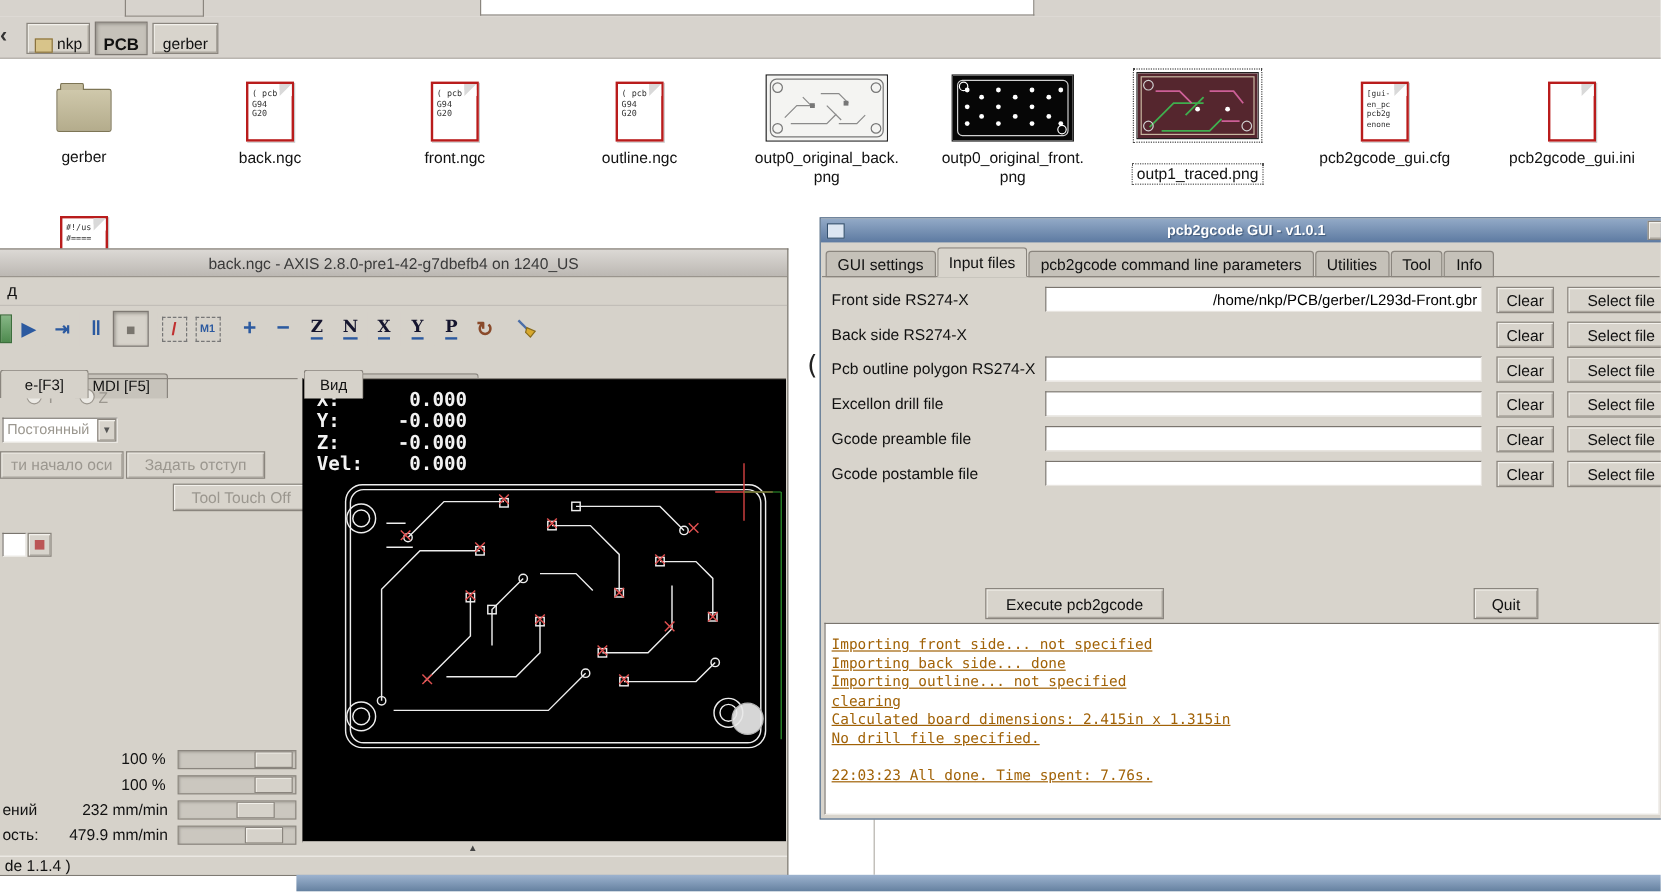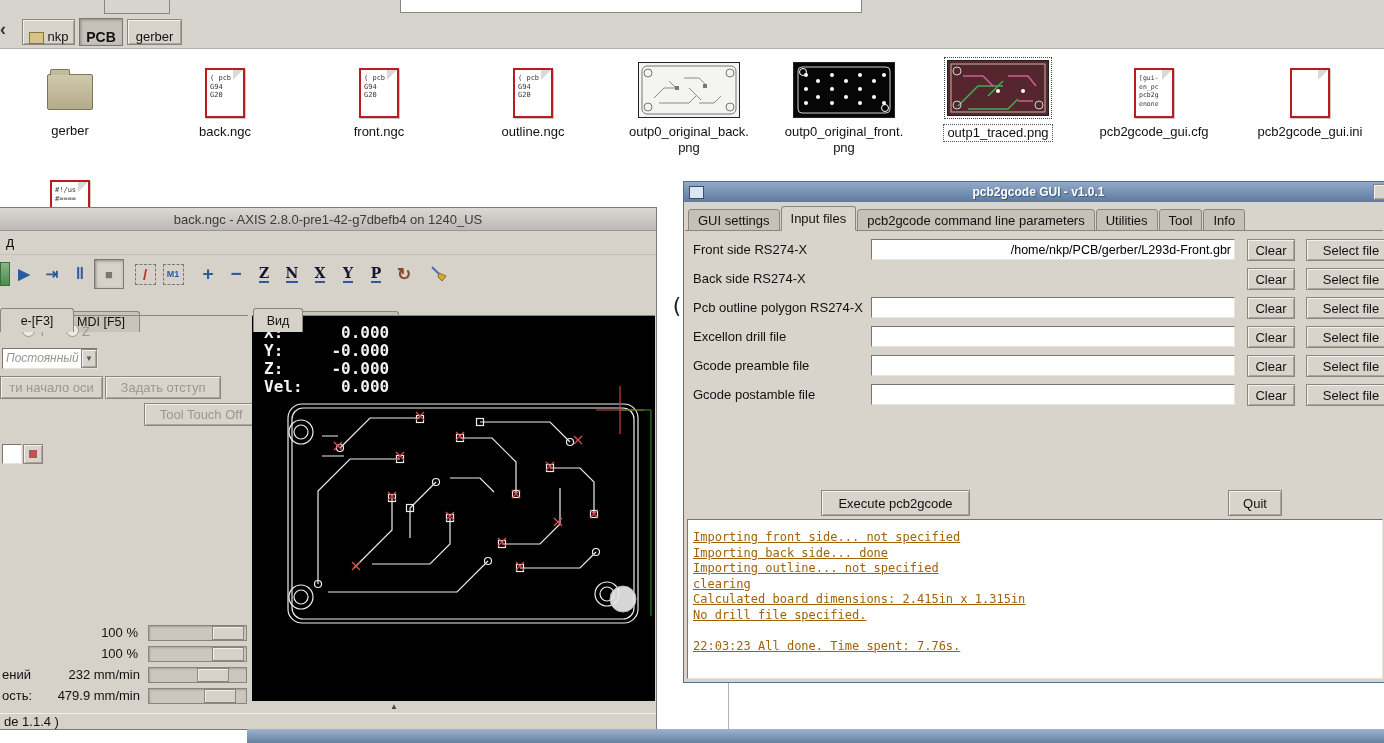--- a/index.html
+++ b/index.html
@@ -194,21 +194,21 @@
       <g fill="none" stroke="#cc5f96" stroke-width="1.5">
         <path d="M15,15 H35 L45,25 M60,15 H80 L88,25 M70,40 H85"></path>
       </g>
       <circle cx="9" cy="10" r="4" fill="none" stroke="#d0d0d0"></circle>
           <circle cx="9" cy="44" r="4" fill="none" stroke="#d0d0d0"></circle>
       <circle cx="91" cy="44" r="4" fill="none" stroke="#d0d0d0"></circle>
       <circle cx="50" cy="30" r="2" fill="#fff"></circle>
           <circle cx="75" cy="30" r="2" fill="#fff"></circle>
     </svg>
     </span>
-    <div class="flabel sel-label" style="margin-top:8px;">outp1_traced.png</div>
+    <div class="flabel sel-label" style="margin-top:20px;">outp1_traced.png</div>
   </div>
 
   <div class="fitem" style="left:1079px;">
     <div class="page">
         <pre style="font-size:6.5px;">[gui-
 en_pc
 pcb2g
 enone</pre>
       </div>
     <div class="flabel">pcb2gcode_gui.cfg</div>
@@ -307,21 +307,21 @@
     </div>
 
     <div class="abs" style="left:0;top:107px;width:248px;height:310px;border-top:1px solid #8a857e;">
       <span class="abs dis" style="left:22px;top:8px;">
         <span class="radio"></span><span>Y</span>
       </span>
       <span class="abs dis" style="left:66px;top:8px;">
         <span class="radio"></span><span>Z</span>
       </span>
 
-      <div class="abs sunken" style="left:2px;top:32px;width:94px;height:19px;font-style:italic;">
+      <div class="abs sunken" style="left:2px;top:32px;width:94px;height:19px;">
         <span class="dis" style="position:absolute;left:3px;top:2px;font-size:12px;">Постоянный</span>
         <span class="raised" style="position:absolute;right:0;top:0;width:14px;height:17px;display:flex;align-items:center;justify-content:center;font-size:8px;color:#555;">▼</span>
       </div>
 
       <div class="abs raised gbtn dis" style="left:0;top:60px;width:101px;height:21px;">
           <span>ти начало оси</span>
         </div>
       <div class="abs raised gbtn dis" style="left:105px;top:60px;width:114px;height:21px;">
           <span>Задать отступ</span>
         </div>

